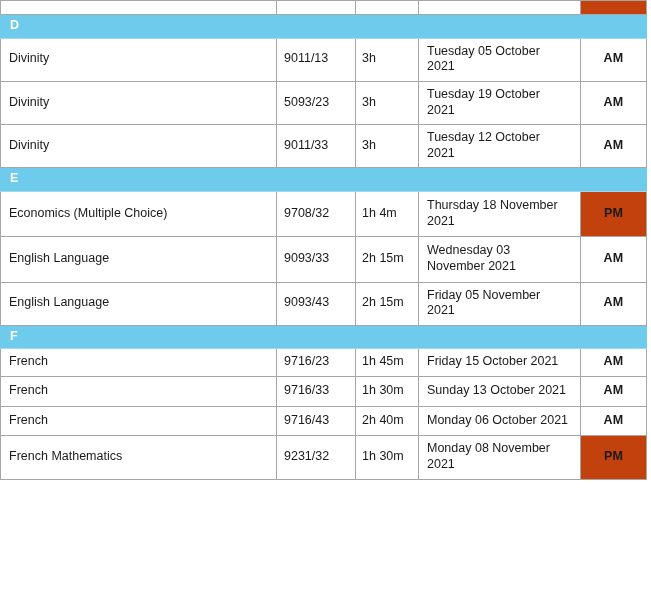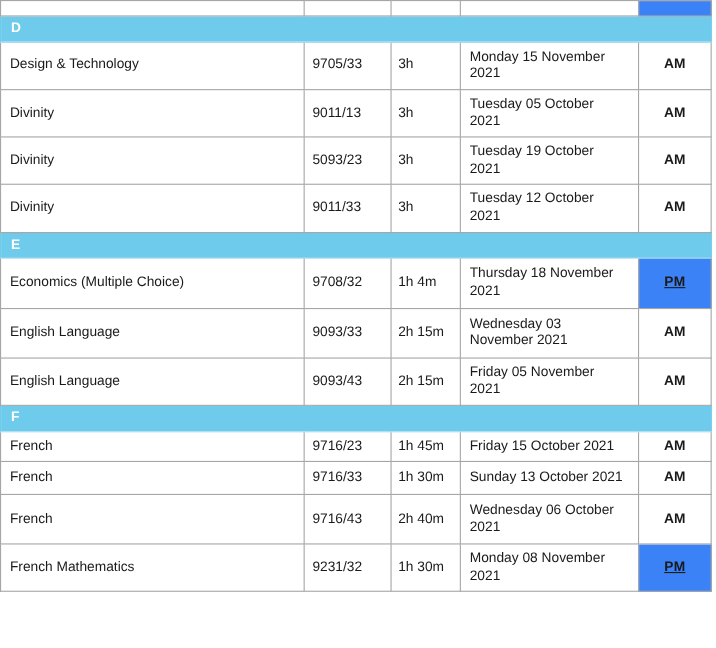--- a/index.html
+++ b/index.html
@@ -59,22 +59,21 @@
   }
   td.session .cell {
     font-weight: bold;
     font-size: 12.5px;
     letter-spacing: 0.2px;
     padding-left: 0;
     padding-right: 0;
   }
 
   td.session.pm {
-    background: #3b82f6;
-    text-decoration: underline;
+    background: #c2410c;
   }
 
   
   tr.section-row td {
     background: #6ecbeb;
     border-left: 1px solid #6ecbeb;
     border-right: 1px solid #6ecbeb;
     border-top: 1px solid #9fd9ef;
     border-bottom: 1px solid #9fd9ef;
     padding: 0;
@@ -129,37 +128,20 @@
             <div class="cell"></div>
           </td>
         </tr>
         <tr class="section-row">
           <td colspan="5">
             <div class="cell">D</div>
           </td>
         </tr>
         <tr>
           <td class="subject">
-            <div class="cell">Design &amp; Technology</div>
-          </td>
-          <td class="code">
-            <div class="cell">9705/33</div>
-          </td>
-          <td class="duration">
-            <div class="cell">3h</div>
-          </td>
-          <td class="date">
-            <div class="cell">Monday 15 November 2021</div>
-          </td>
-          <td class="session">
-            <div class="cell">AM</div>
-          </td>
-        </tr>
-        <tr>
-          <td class="subject">
             <div class="cell">Divinity</div>
           </td>
           <td class="code">
             <div class="cell">9011/13</div>
           </td>
           <td class="duration">
             <div class="cell">3h</div>
           </td>
           <td class="date">
             <div class="cell">Tuesday 05 October 2021</div>
@@ -301,21 +283,21 @@
           <td class="subject">
             <div class="cell">French</div>
           </td>
           <td class="code">
             <div class="cell">9716/43</div>
           </td>
           <td class="duration">
             <div class="cell">2h 40m</div>
           </td>
           <td class="date">
-            <div class="cell">Wednesday 06 October 2021</div>
+            <div class="cell">Monday 06 October 2021</div>
           </td>
           <td class="session">
             <div class="cell">AM</div>
           </td>
         </tr>
         <tr>
           <td class="subject">
             <div class="cell">French Mathematics</div>
           </td>
           <td class="code">

